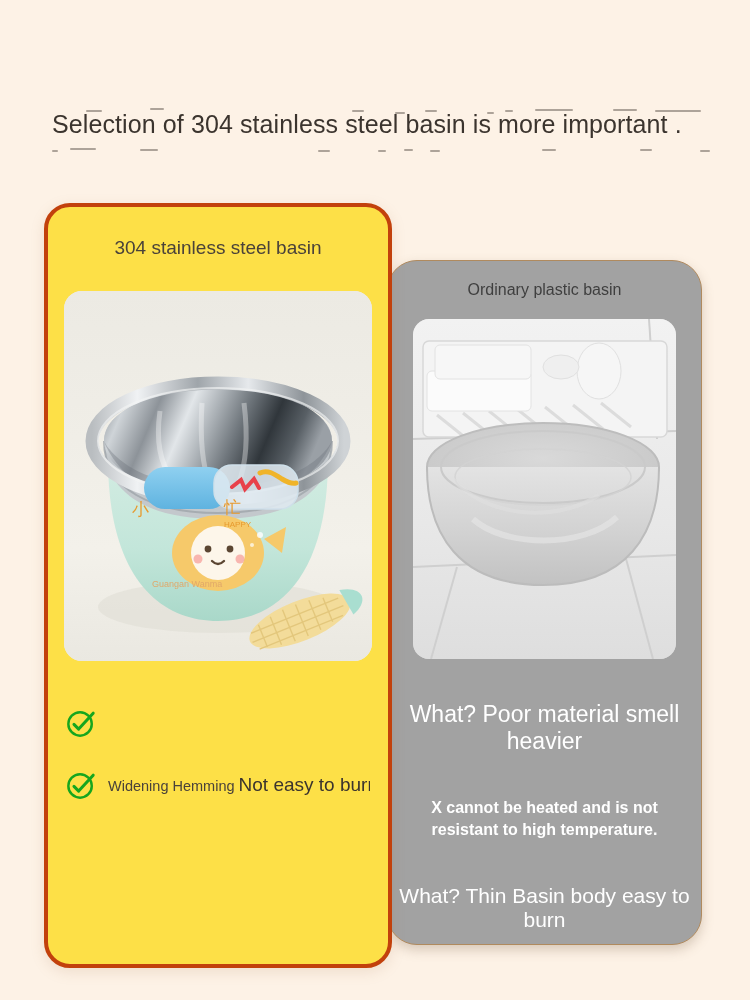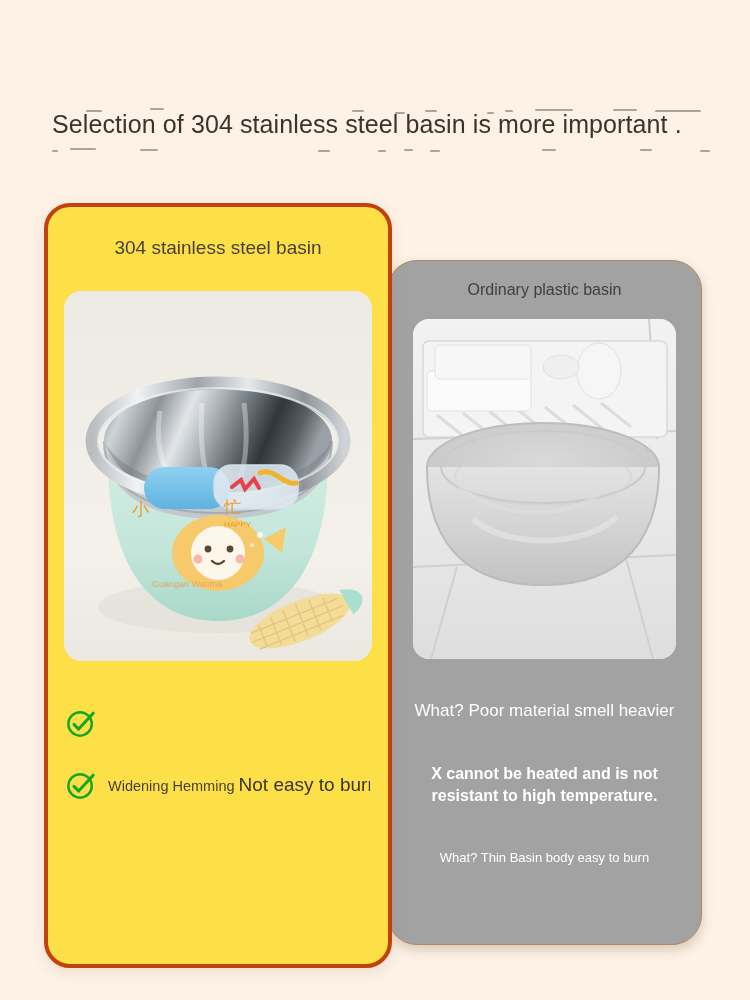--- a/index.html
+++ b/index.html
@@ -159,30 +159,30 @@
     position: absolute;
     left: 0;
     top: 432px;
     width: 313px;
   }
   .dw {
     color: #ffffff;
     text-align: center;
     width: 100%;
   }
-  .dw-1 { font-size: 17px; margin-top: 8px; }
+  .dw-1 { font-size: 23px; margin-top: 8px; }
   .dw-note {
     font-size: 16px;
     font-weight: bold;
     line-height: 1.35;
     margin-top: 42px;
     padding: 0 34px;
     box-sizing: border-box;
   }
-  .dw-2 { font-size: 13px; margin-top: 44px; }
+  .dw-2 { font-size: 21px; margin-top: 44px; }
   .dw-3 { font-size: 14.5px; margin-top: 42px; }
 </style>
 </head>
 <body>
 
 <div class="headline-wrap">
   <span class="ghost" style="left:86px; top:14px; width:16px;"></span>
   <span class="ghost" style="left:150px; top:12px; width:14px;"></span>
   <span class="ghost" style="left:352px; top:14px; width:12px;"></span>
   <span class="ghost" style="left:395px; top:16px; width:10px;"></span>

